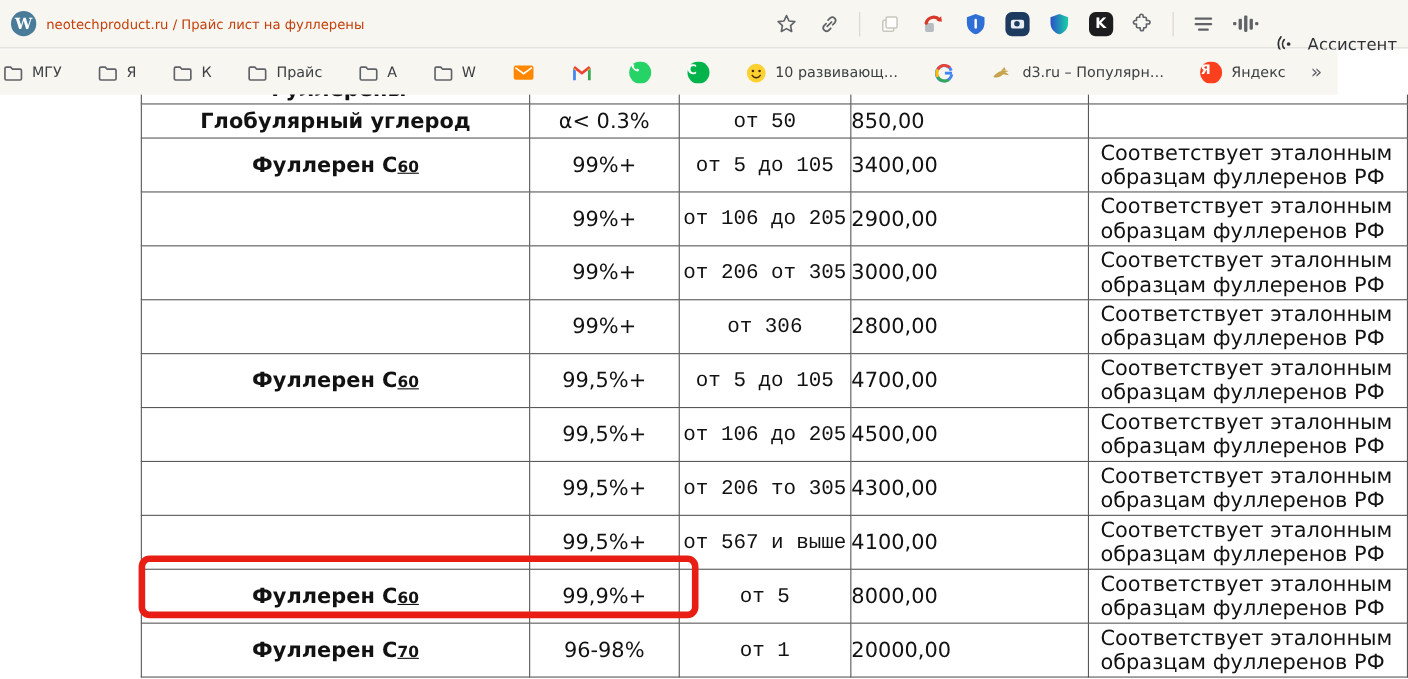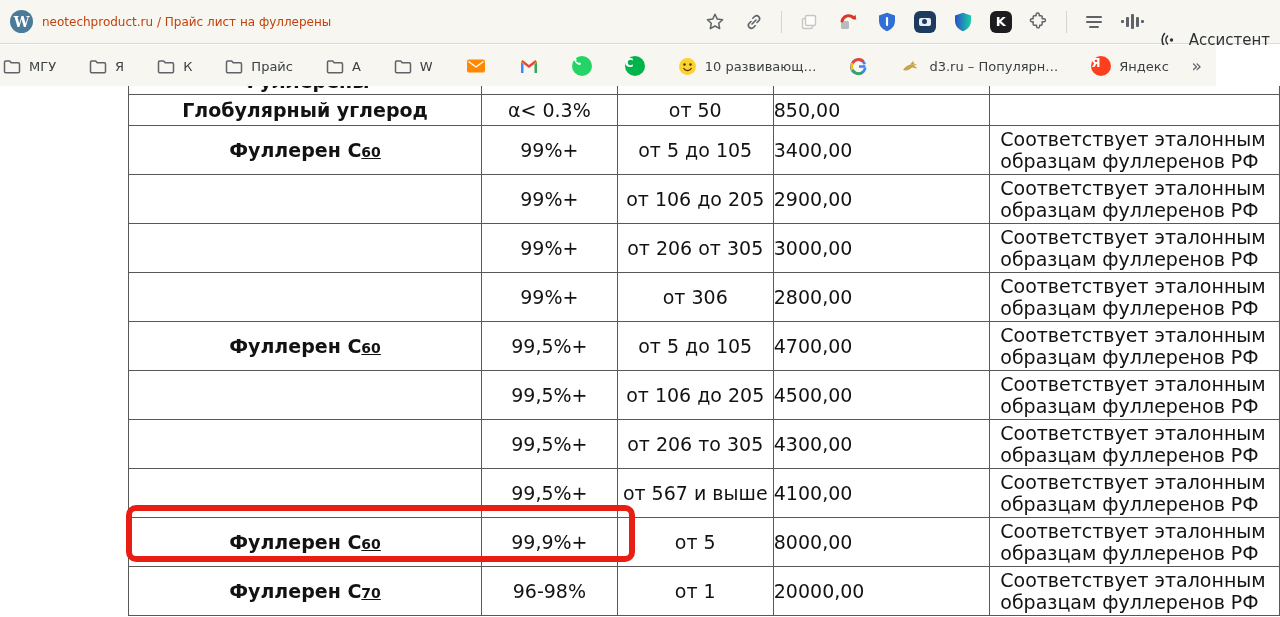--- a/index.html
+++ b/index.html
@@ -46,21 +46,21 @@
   .bm-more { font-size:17px; color:#5f6368; margin-left:12px; }
 
   
   .page { position:absolute; top:86px; left:0; width:1280px; height:528px; background:#fff; }
   .table-wrap { position:absolute; left:128px; top:0; }
   table { border-collapse:collapse; table-layout:fixed; }
   td { border:1px solid #585858; vertical-align:middle; font-size:19px; color:#121212;
     overflow:hidden; white-space:nowrap; }
   .c-name  { width:362px; text-align:center; font-weight:bold; }
   .c-purity{ width:140px; text-align:center; }
-  .c-qty   { width:157px; text-align:center; }
+  .c-qty   { width:157px; text-align:center;font-family:Liberation Mono, monospace; }
   .c-price { width:227px; }
   .c-note  { width:300px; text-align:left; padding:2px 8px 2px 10px; font-size:19px;
     line-height:22px; white-space:normal; }
   tr.r-head td { height:31px; }
   tr.r-std td  { height:47px; }
   tr.r-ptop td { height:8px; border-top:none; }
   .clip { height:8px; overflow:hidden; display:block; }
   .clip span { display:block; line-height:22px; margin-top:-16px; font-weight:bold; }
   .sub { font-size:14px; font-weight:bold;text-decoration:underline; }
   .highlight-rect { position:absolute; left:-2px; top:419px; width:509px; height:57px;

